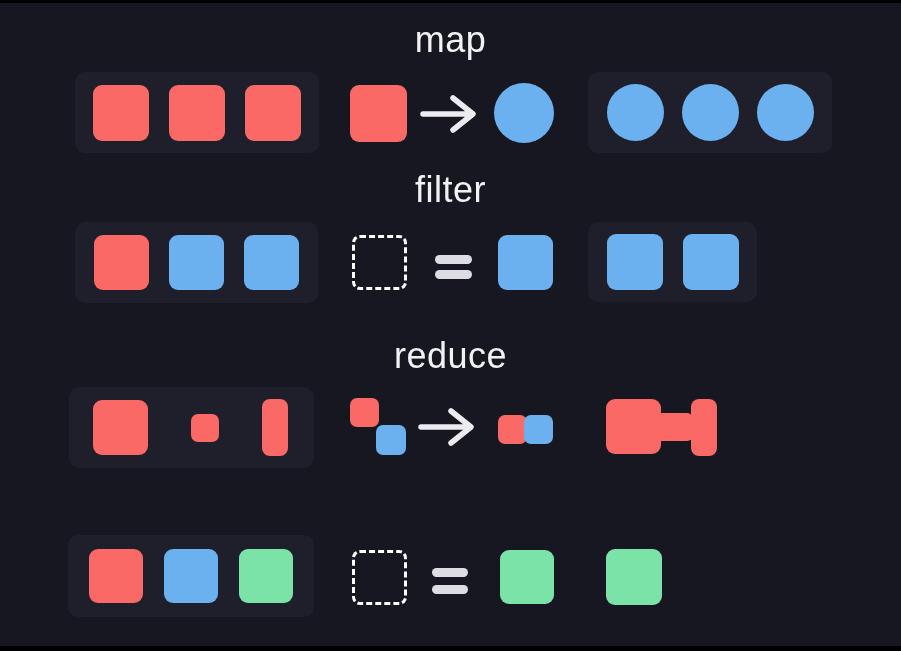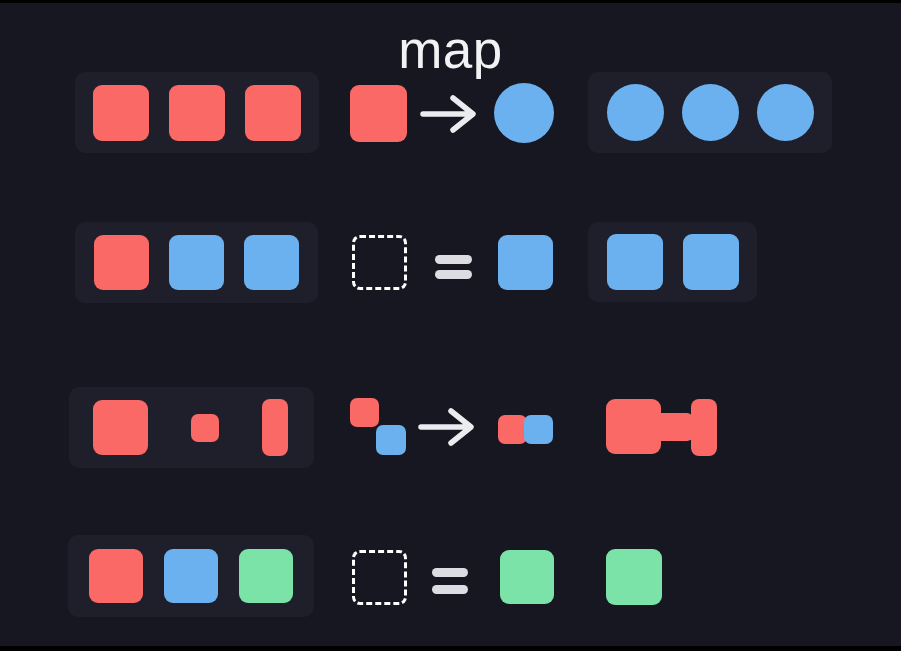--- a/index.html
+++ b/index.html
@@ -10,21 +10,21 @@
   body{
     width:901px;height:651px;background:var(--background);
     font-family:"Liberation Sans", sans-serif;position:relative;overflow:hidden;
   }
   .edge{position:absolute;left:0;right:0;background:#000}
   .edge.top{top:0;height:3px}
   .edge.bottom{bottom:0;height:5px}
   .row{position:absolute;left:0;width:901px}
   .title{
     position:absolute;top:0;left:0;width:100%;margin:0;text-align:center;
-    font-size:53px;line-height:1.2;font-weight:500;color:var(--text);letter-spacing:.5px;
+    font-size:36px;line-height:1.2;font-weight:500;color:var(--text);letter-spacing:.5px;
   }
   .tray{
     position:absolute;background:var(--tray);border-radius:10px;
     display:flex;align-items:center;justify-content:center;
   }
   .tray.spread{justify-content:space-between;padding:0 26px 0 24px;box-sizing:border-box}
   .shape{position:absolute}
   .item{position:static;flex:0 0 auto}
   .red{background:var(--red)} .blue{background:var(--blue)} .green{background:var(--green)}
   .r9{border-radius:9px} .r8{border-radius:8px} .r7{border-radius:7px} .r6{border-radius:6px}
@@ -60,20 +60,21 @@
   <div class="shape blue circle" style="left:494px;top:65px;width:60px;height:60px"></div>
 
   <div class="tray" style="left:588px;top:54px;width:244px;height:81px;gap:18px">
     <div class="item blue circle" style="width:57px;height:57px"></div>
     <div class="item blue circle" style="width:57px;height:57px"></div>
     <div class="item blue circle" style="width:57px;height:57px"></div>
   </div>
 </section>
 
 <section class="row" style="top:168px;height:146px">
+  <h2 class="title">filter</h2>
 
   <div class="tray" style="left:75px;top:54px;width:243px;height:81px;gap:20px">
     <div class="item red r9" style="width:55px;height:55px"></div>
     <div class="item blue r9" style="width:55px;height:55px"></div>
     <div class="item blue r9" style="width:55px;height:55px"></div>
   </div>
 
   <div class="dashed" style="left:352px;top:67px;width:55px;height:55px"></div>
   <div class="equals" style="left:435px;top:87px;gap:6px">
     <div class="bar" style="width:37px;height:9px"></div>
@@ -81,20 +82,21 @@
   </div>
   <div class="shape blue r9" style="left:498px;top:67px;width:55px;height:55px"></div>
 
   <div class="tray" style="left:588px;top:54px;width:169px;height:80px;gap:20px">
     <div class="item blue r9" style="width:56px;height:56px"></div>
     <div class="item blue r9" style="width:56px;height:56px"></div>
   </div>
 </section>
 
 <section class="row" style="top:334px;height:146px">
+  <h2 class="title">reduce</h2>
 
   <div class="tray spread" style="left:69px;top:53px;width:245px;height:81px">
     <div class="item red r9" style="width:55px;height:55px"></div>
     <div class="item red r7" style="width:28px;height:28px"></div>
     <div class="item red r8" style="width:26px;height:57px"></div>
   </div>
 
   <div class="group" style="left:350px;top:64px;width:57px;height:58px">
     <div class="red r7" style="left:0;top:0;width:29px;height:29px"></div>
     <div class="blue r7" style="left:26px;top:27px;width:30px;height:30px"></div>

